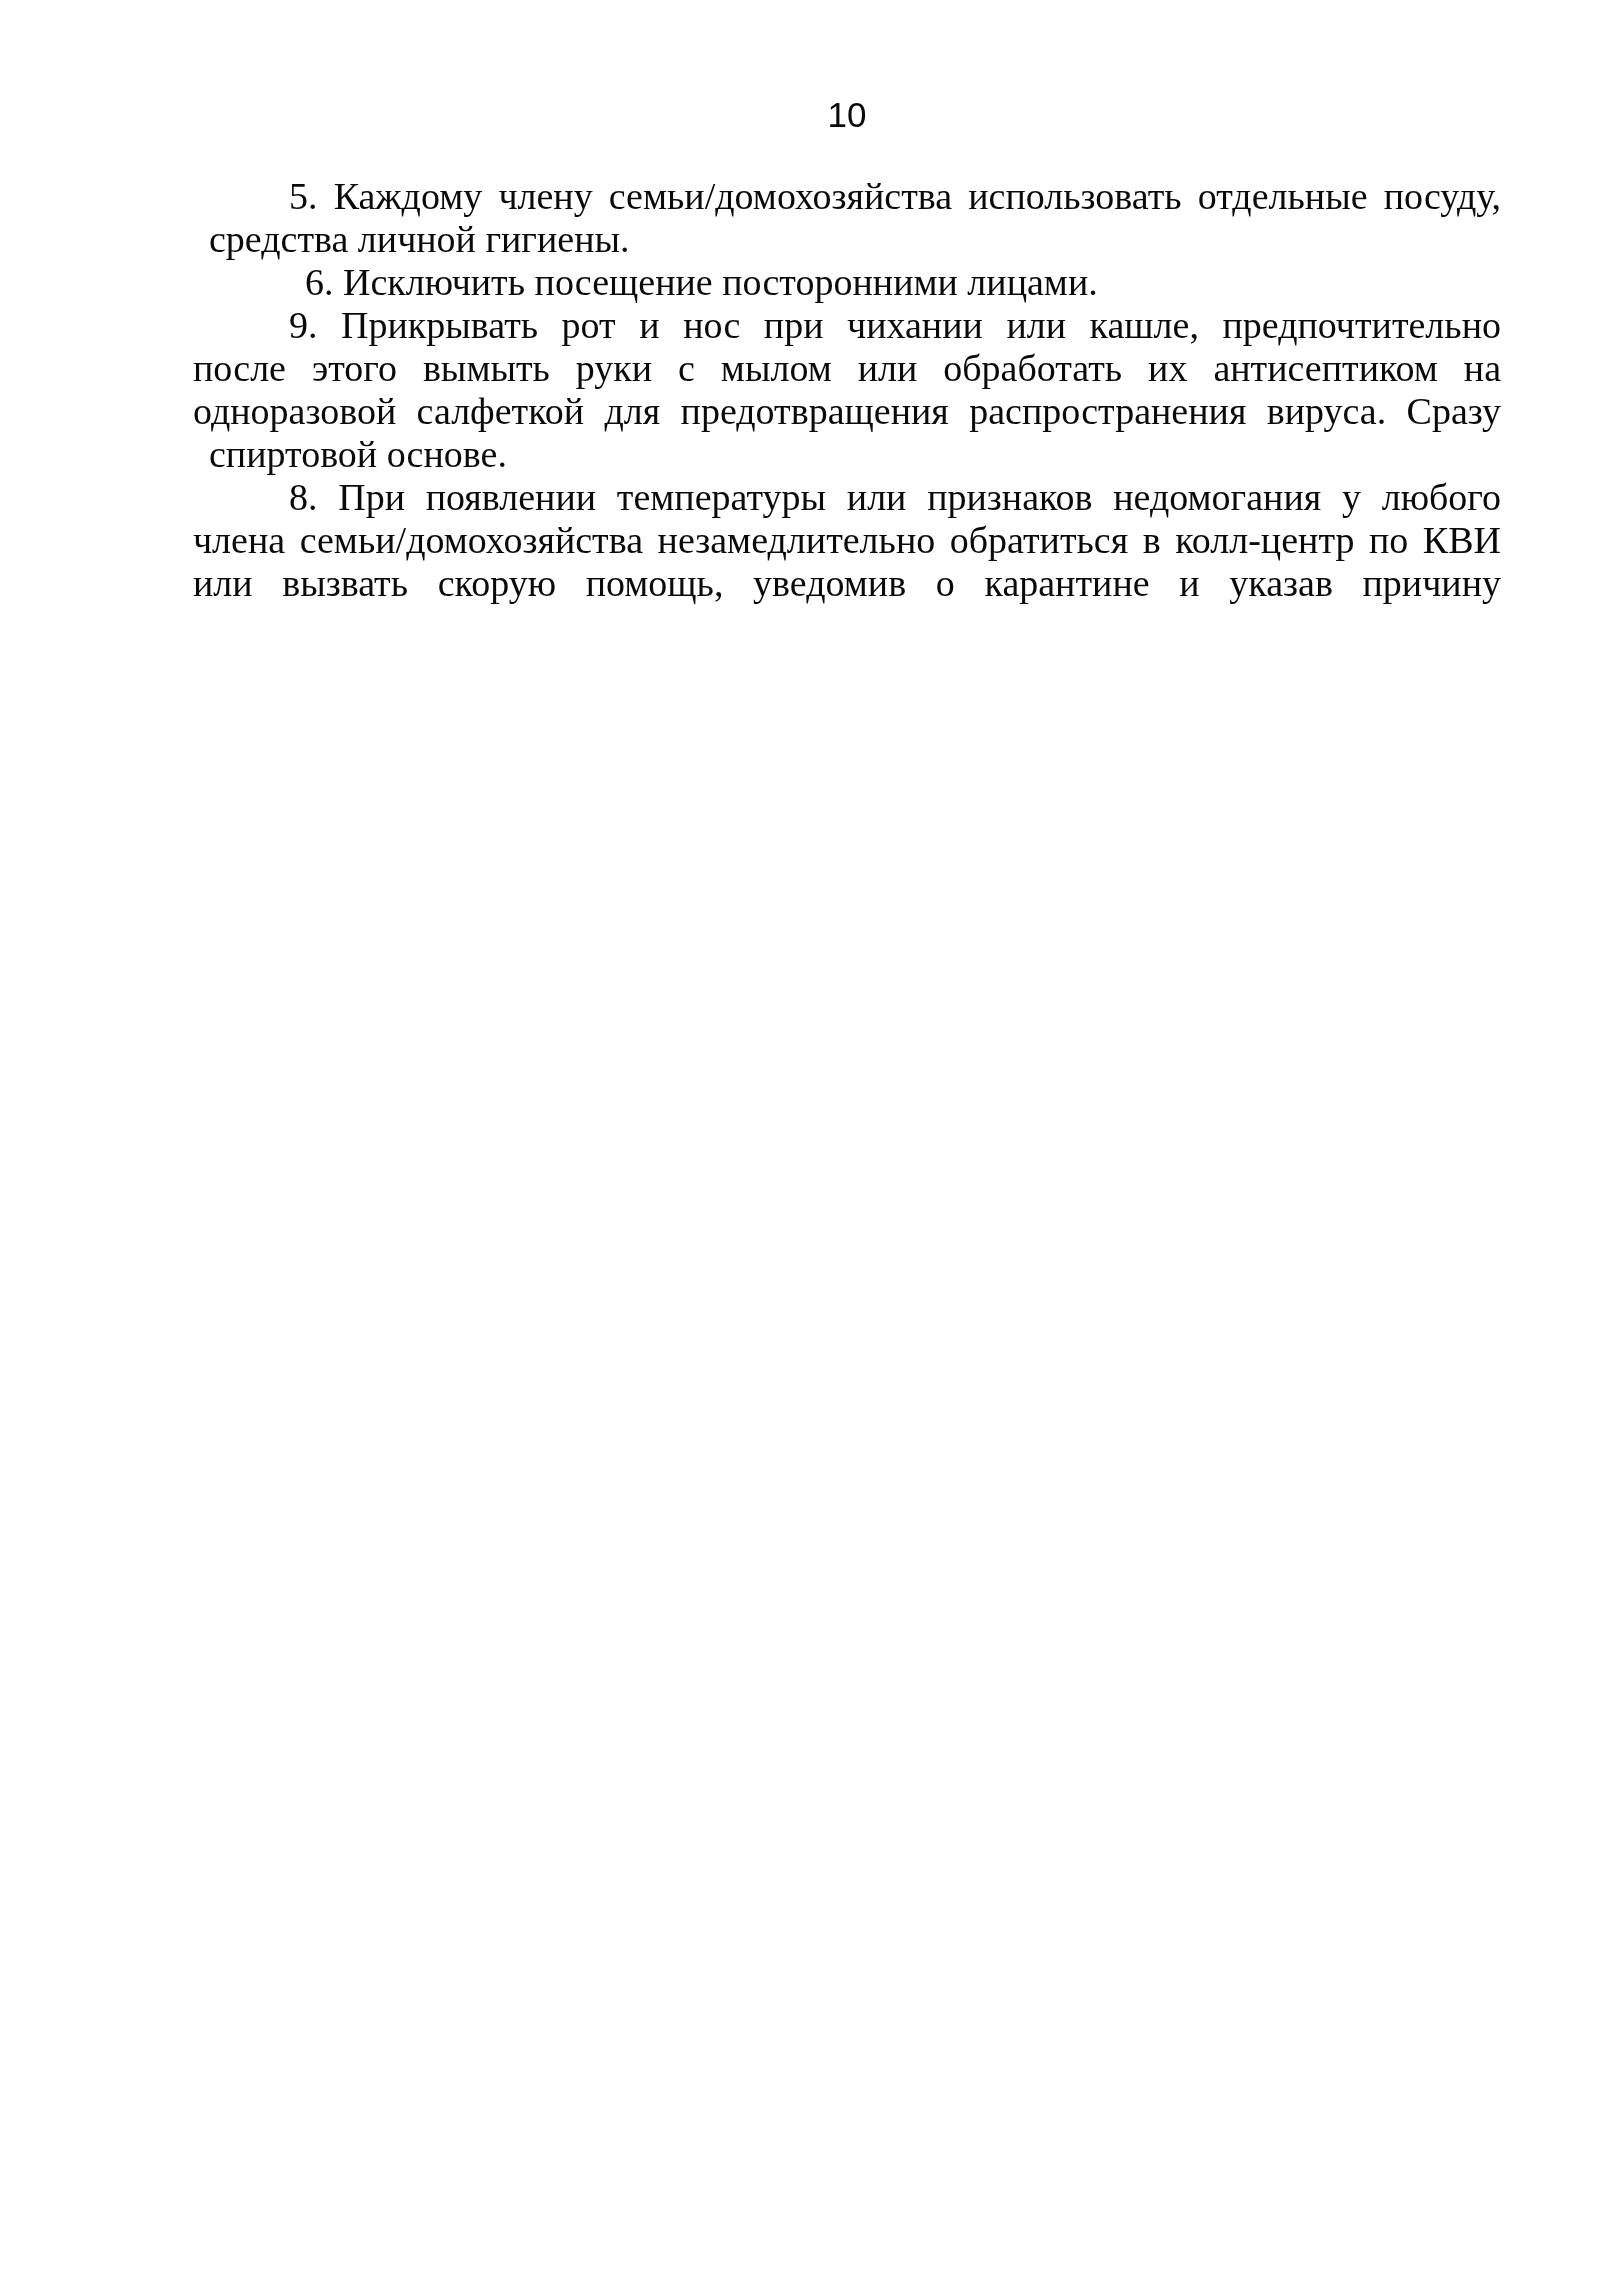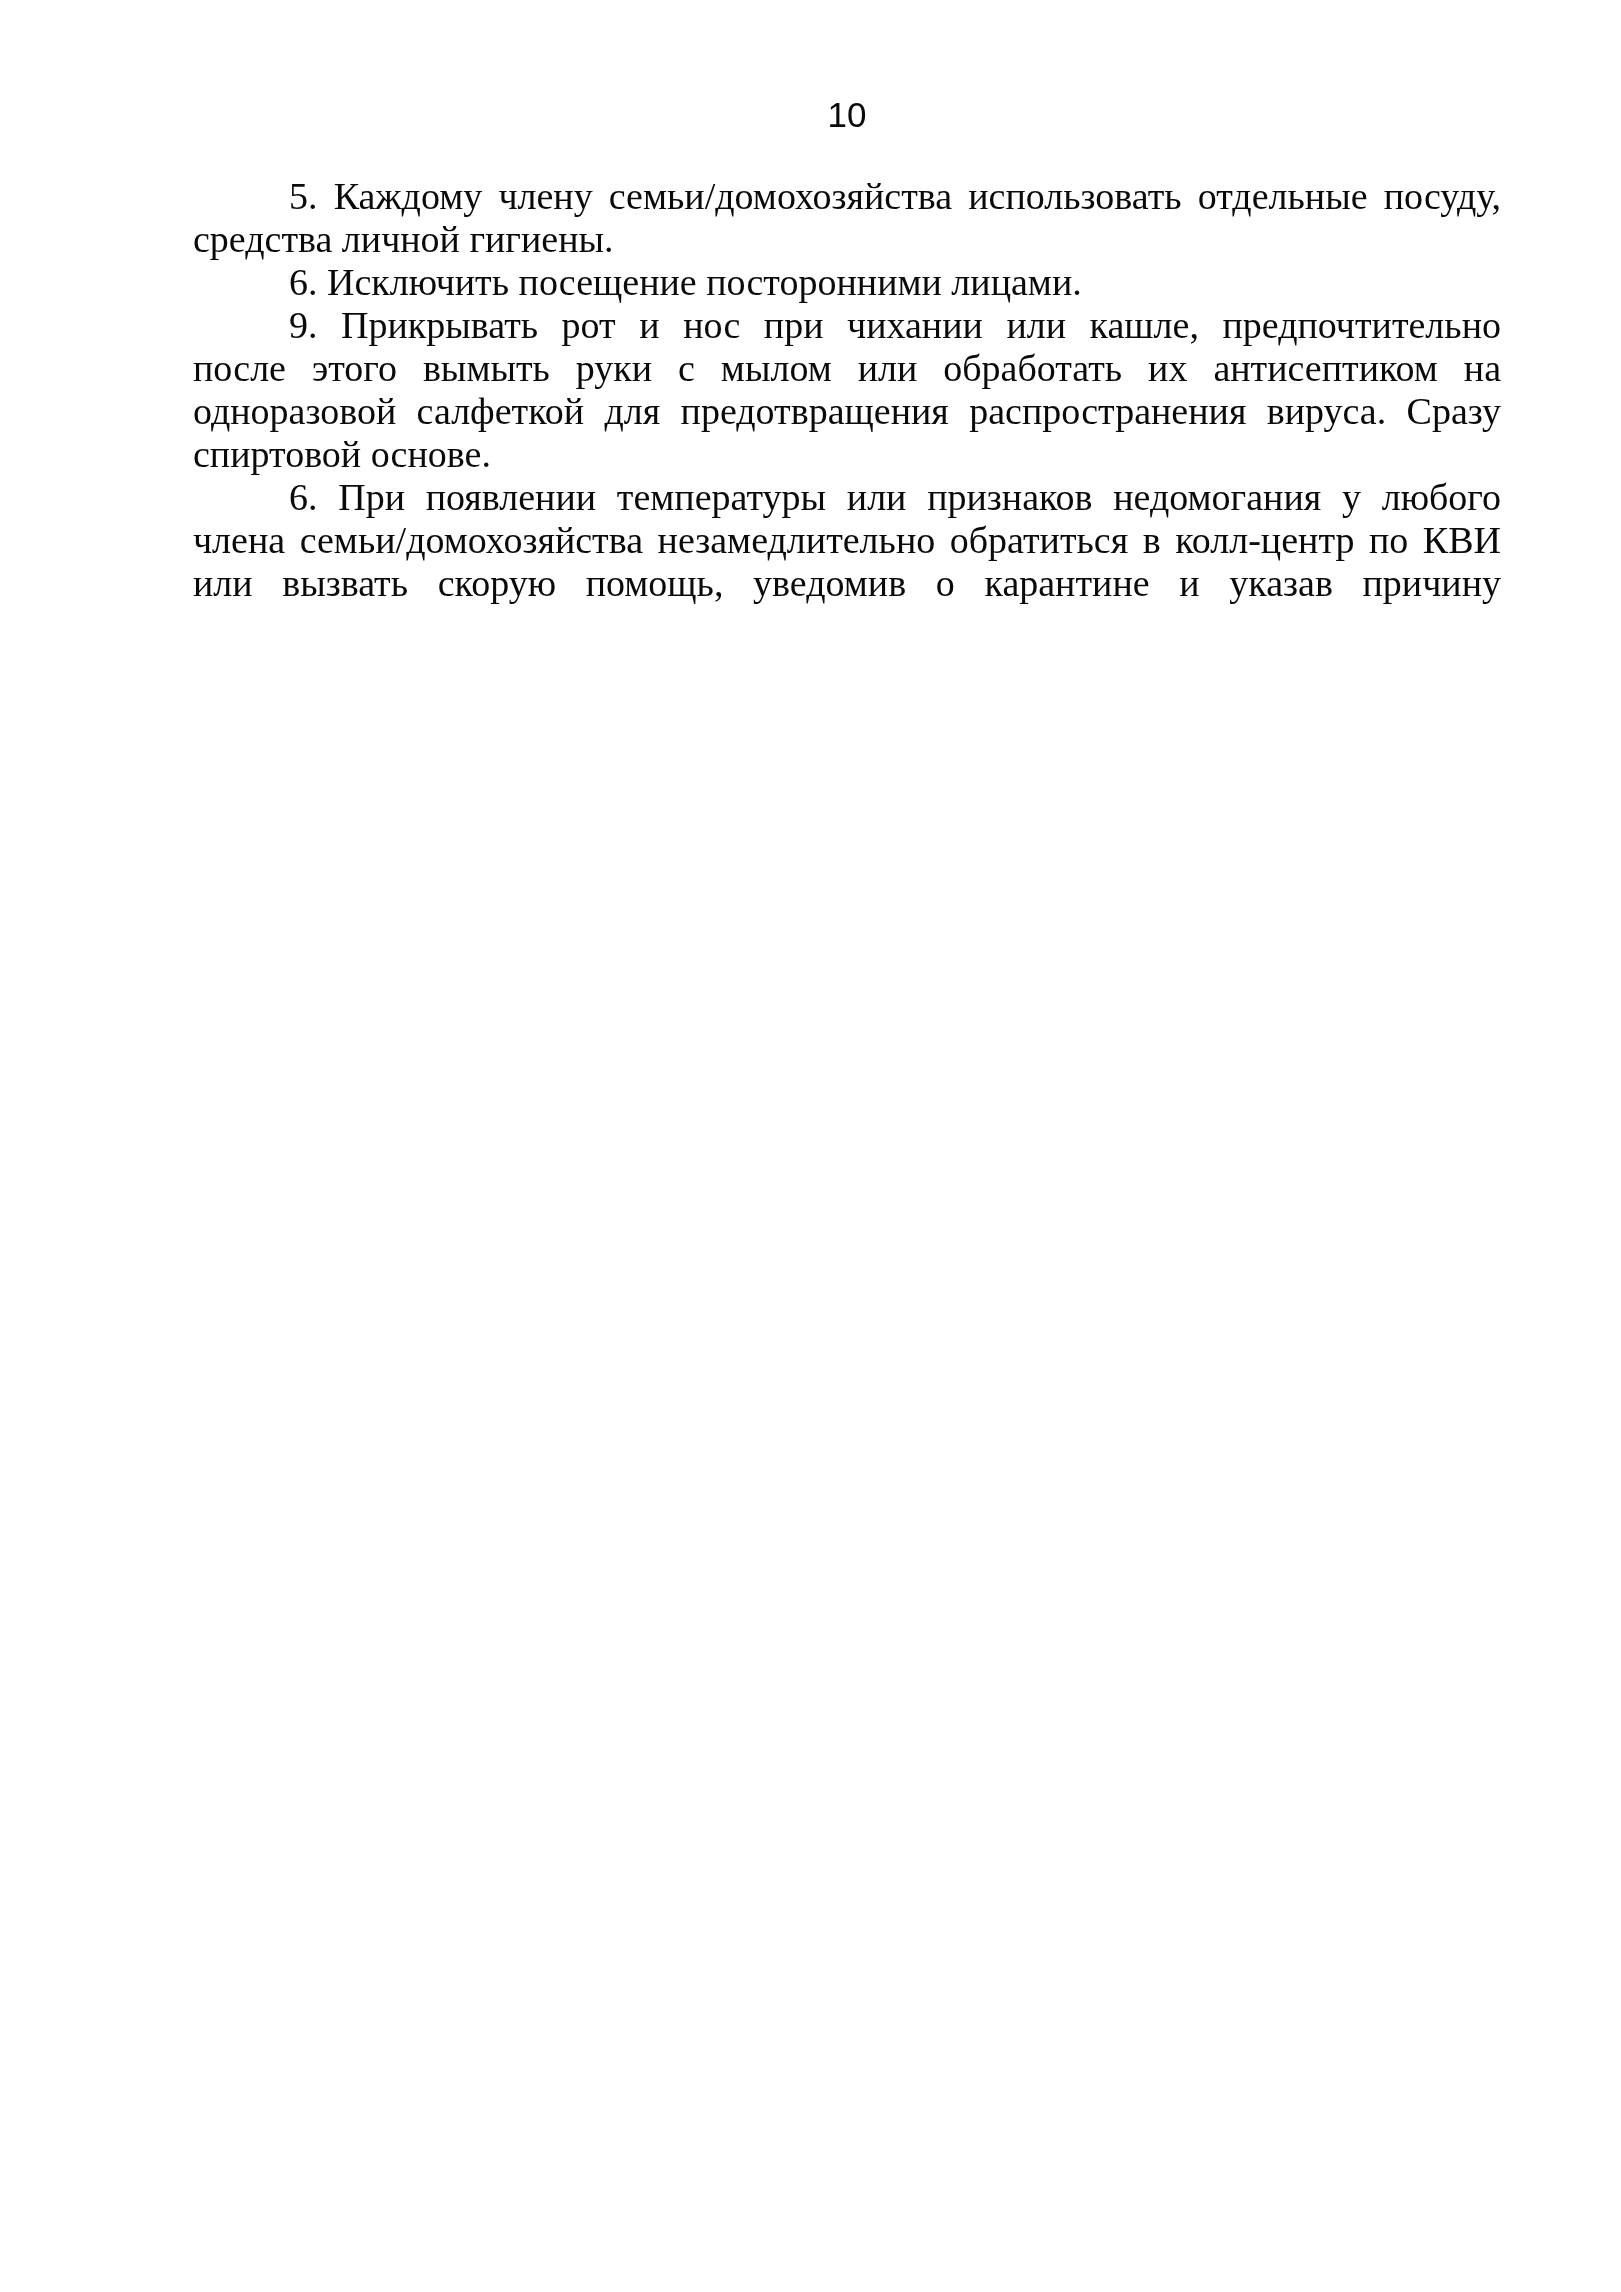--- a/index.html
+++ b/index.html
@@ -39,33 +39,34 @@
     text-align: justify;
     text-align-last: justify;
     white-space: normal;
     font-family: Liberation Serif, serif;
   }
   .line.first {
     text-indent: 96px;
   }
   .line.last {
     text-align-last: left;
+    margin-left: 16px;
   }
 </style>
 </head>
 <body>
 
 <div class="page">
   <div class="page-number">10</div>
   <div class="content">
       <div class="line first">5. Каждому члену семьи/домохозяйства использовать отдельные посуду,</div>
       <div class="line last">средства личной гигиены.</div>
       <div class="line first last">6. Исключить посещение посторонними лицами.</div>
       <div class="line first">9. Прикрывать рот и нос при чихании или кашле, предпочтительно</div>
       <div class="line">после этого вымыть руки с мылом или обработать их антисептиком на</div>
       <div class="line">одноразовой салфеткой для предотвращения распространения вируса. Сразу</div>
       <div class="line last">спиртовой основе.</div>
-      <div class="line first">6. При появлении температуры или признаков недомогания у любого</div>
+      <div class="line first">8. При появлении температуры или признаков недомогания у любого</div>
       <div class="line">члена семьи/домохозяйства незамедлительно обратиться в колл-центр по КВИ</div>
       <div class="line">или вызвать скорую помощь, уведомив о карантине и указав причину</div>
     </div>
 </div>
 
 
 </body></html>

